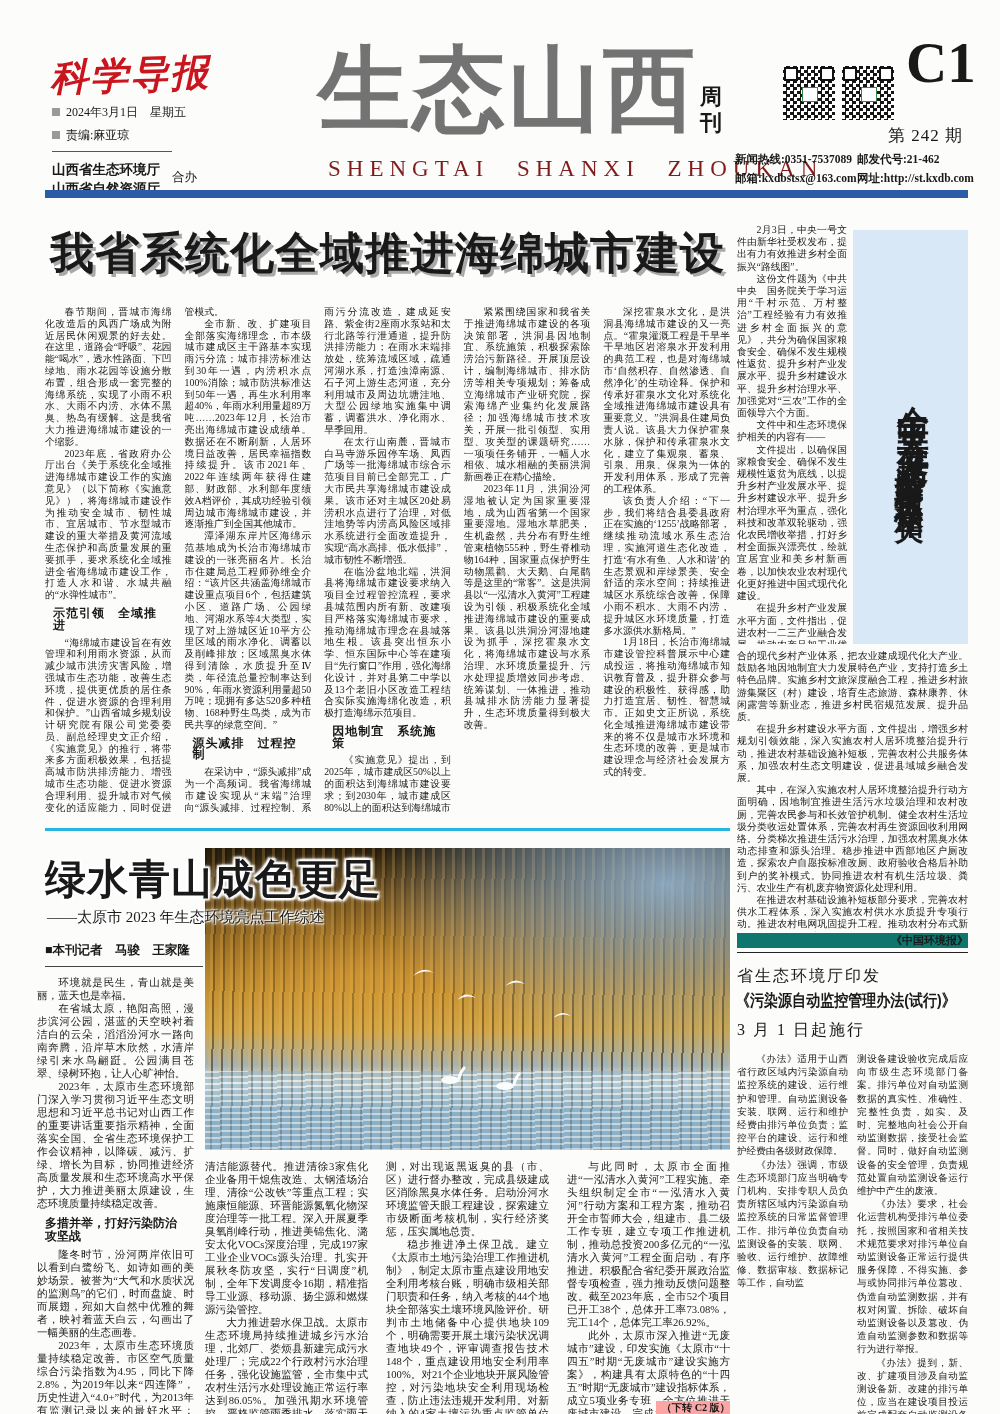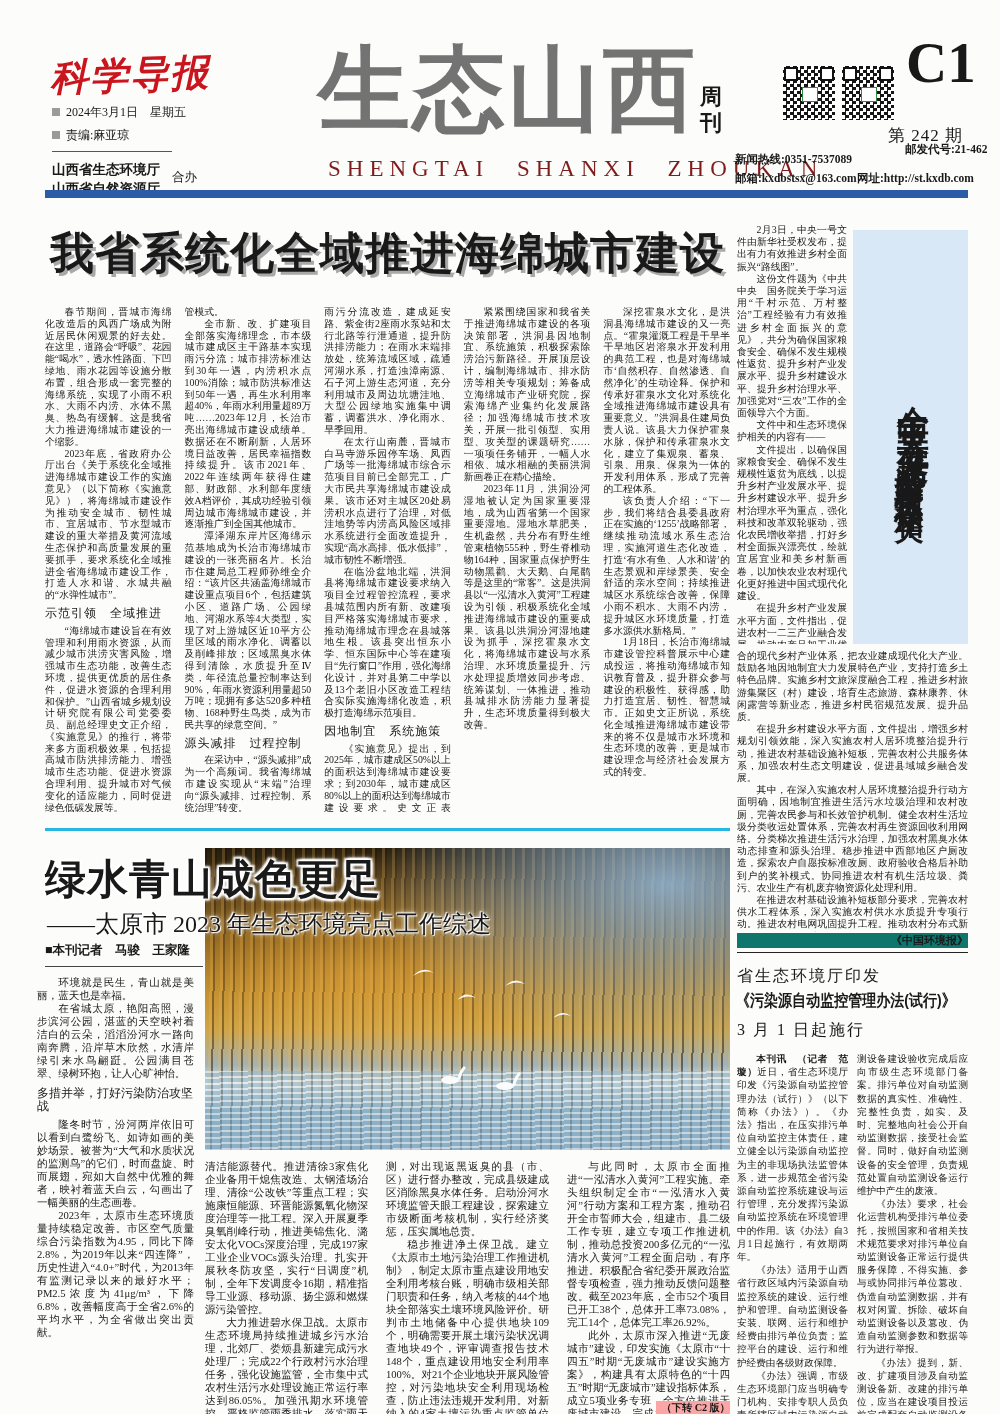--- a/index.html
+++ b/index.html
@@ -21,35 +21,35 @@
   #ppinyin{left:328px;top:156px;font-size:23px;color:#7f1d1d;letter-spacing:6px;word-spacing:16px;}
   .qr{width:52px;height:54px;background:repeating-conic-gradient(#151515 0% 25%,#fff 0% 50%) 0 0/7px 7px;position:absolute;}
   #qr1{left:783px;top:66px;} #qr2{left:842px;top:66px;}
   .qr::before,.qr::after{content:"";position:absolute;width:10px;height:10px;border:2px solid #111;background:#fff;}
   .qr::before{left:1px;top:1px;} .qr::after{right:1px;top:1px;}
   .qrg{position:absolute;left:19px;top:21px;width:14px;height:13px;background:#fff;border:1px solid #2e8b3a;
        color:#2e8b3a;font-size:8px;line-height:12px;text-align:center;overflow:hidden;}
   #pcode{left:906px;top:30px;font-size:57px;font-weight:700;}
   #pissue{left:888px;top:124px;font-size:17px;letter-spacing:1px;font-family:Liberation Serif, serif;}
   .contact{font-size:11.5px;font-weight:700;}
-  #contact1{left:735px;top:152px;} #contact2{left:857px;top:142px;margin-left:48px;}
+  #contact1{left:735px;top:152px;} #contact2{left:857px;top:152px;}
   #contact3{left:735px;top:171px;} #contact4{left:857px;top:171px;}
   #bluebar{left:45px;top:190px;width:923px;height:8px;background:#2b5ca8;}
 
   
   #mheadline{left:45px;top:224px;width:685px;text-align:center;font-size:44px;font-weight:900;
              font-family:Liberation Sans, sans-serif;letter-spacing:1px;
              white-space:nowrap;text-shadow:3px 3px 0 #a9a9a9;}
   #maincols{left:45px;top:306px;width:685px;height:506px;display:flex;gap:13px;
             font-size:9.8px;line-height:11.8px;}
   .mcol{flex:1;overflow:hidden;position:relative;}
   .bp{margin:0;text-indent:2em;text-align:justify;}
   .ni{text-indent:0;}
-  .sub{font-family:"Liberation Sans","DejaVu Sans",sans-serif;font-weight:400;font-size:12px;
-       margin:7px 0 5px;letter-spacing:1px;}
+  .sub{font-family:"Liberation Sans","DejaVu Sans",sans-serif;font-weight:700;font-size:12px;
+       margin:7px 8px 5px;letter-spacing:1px;}
 
   
   #rartside{left:737px;top:224px;width:110px;height:420px;font-size:9.8px;line-height:12.2px;overflow:hidden;}
   #rheadbox{left:853px;top:230px;width:115px;height:414px;background:#d9e8f6;writing-mode:vertical-rl;
             display:flex;align-items:center;justify-content:center;padding:0;box-sizing:border-box;}
   #rhead1{font-size:32px;font-weight:700;letter-spacing:6px;margin-left:6px;}
   #rhead2{font-size:29px;font-weight:700;letter-spacing:5px;margin-right:2px;}
   #rartfull{left:737px;top:650px;width:231px;height:282px;font-size:9.8px;line-height:12.2px;overflow:hidden;}
   #rsource{left:737px;top:933px;width:231px;text-align:right;font-weight:700;font-size:11px;background:#0f766e;}
 
@@ -61,21 +61,21 @@
       radial-gradient(ellipse at 30% 42%, rgba(238,172,62,.5), rgba(238,172,62,0) 52%),
       repeating-linear-gradient(91deg, rgba(30,18,6,.5) 0 2px, rgba(30,18,6,0) 2px 7px, rgba(250,190,90,.22) 7px 10px),
       linear-gradient(180deg,#241c0f 0%,#4f3a18 14%,#86601f 32%,#b98a2e 48%,#caa348 60%,#9fb4bd 72%,#d8e7ee 78%,#9cc0d4 88%,#c2dcea 100%);}
   #photo .water{position:absolute;left:0;right:0;bottom:0;height:26%;
       background:repeating-linear-gradient(178deg, rgba(255,255,255,.45) 0 2px, rgba(125,165,190,.35) 2px 6px),
                  linear-gradient(180deg, rgba(190,220,235,.15), rgba(110,150,180,.55));}
   #photo svg{position:absolute;left:0;top:0;}
   #gheadline{left:45px;top:852px;font-size:41px;font-weight:900;z-index:3;white-space:nowrap;
       font-family:"Liberation Sans","DejaVu Sans",sans-serif;letter-spacing:1px;
       text-shadow:0 0 3px #fff,0 0 6px #fff,2px 2px 2px #fff,-2px -2px 2px #fff,2px -2px 2px #fff,-2px 2px 2px #fff;}
-  #gsubtitle{left:47px;top:908px;font-size:24px;z-index:3;white-space:nowrap;
+  #gsubtitle{left:47px;top:908px;font-size:15px;z-index:3;white-space:nowrap;
       text-shadow:0 0 3px #fff,0 0 6px #fff,1px 1px 1px #fff,-1px -1px 1px #fff;text-align:right;}
   #gbyline{left:45px;top:942px;font-size:12.5px;font-weight:700;}
   #gbrule{left:45px;top:966px;width:158px;height:1px;background:#444;}
   .gcol{font-size:10.6px;line-height:13px;overflow:hidden;}
   .gcol .sub{font-size:12px;letter-spacing:0;}
   #gcol1{left:37px;top:976px;width:157px;height:438px;}
   #gcol2{left:205px;top:1160px;width:163px;height:254px;}
   #gcol3{left:386px;top:1160px;width:163px;height:254px;}
   #gcol4{left:567px;top:1160px;width:163px;height:254px;}
   #gcont{position:absolute;right:0;bottom:0;background:#fca5a5;font-weight:700;font-size:10.2px;padding-left:6px;}
@@ -192,20 +192,21 @@
       </g>
     </svg>
   </div>
   <div id="gheadline" class="abs">绿水青山成色更足</div>
   <div id="gsubtitle" class="abs">——太原市 2023 年生态环境亮点工作综述</div>
   <div id="gbyline" class="abs">■本刊记者　马骏　王家隆</div>
   <div id="gbrule" class="abs"></div>
   <div id="gcol1" class="abs gcol">
       <p class="bp">环境就是民生，青山就是美丽，蓝天也是幸福。</p>
       <p class="bp">在省城太原，艳阳高照，漫步滨河公园，湛蓝的天空映衬着洁白的云朵，滔滔汾河水一路向南奔腾，沿岸草木欣然，水清岸绿引来水鸟翩跹。公园满目苍翠、绿树环抱，让人心旷神怡。</p>
+      <p class="bp">2023年，太原市生态环境部门深入学习贯彻习近平生态文明思想和习近平总书记对山西工作的重要讲话重要指示精神，全面落实全国、全省生态环境保护工作会议精神，以降碳、减污、扩绿、增长为目标，协同推进经济高质量发展和生态环境高水平保护，大力推进美丽太原建设，生态环境质量持续稳定改善。</p>
       <div class="sub">多措并举，打好污染防治攻坚战</div>
       <p class="bp">隆冬时节，汾河两岸依旧可以看到白鹭纷飞、如诗如画的美妙场景。被誉为“大气和水质状况的监测鸟”的它们，时而盘旋、时而展翅，宛如大自然中优雅的舞者，映衬着蓝天白云，勾画出了一幅美丽的生态画卷。</p>
       <p class="bp">2023年，太原市生态环境质量持续稳定改善。市区空气质量综合污染指数为4.95，同比下降2.8%，为2019年以来“四连降”，历史性进入“4.0+”时代，为2013年有监测记录以来的最好水平；PM2.5浓度为41μg/m³，下降6.8%，改善幅度高于全省2.6%的平均水平，为全省做出突出贡献。</p>
     </div>
   <div id="gcol2" class="abs gcol">
       <p class="bp ni">清洁能源替代。推进清徐3家焦化企业备用干熄焦改造、太钢渣场治理、清徐“公改铁”等重点工程；实施康恒能源、环晋能源氮氧化物深度治理等一批工程。深入开展夏季臭氧削峰行动，推进美锦焦化、潞安太化VOCs深度治理，完成197家工业企业VOCs源头治理。扎实开展秋冬防攻坚，实行“日调度”机制，全年下发调度令16期，精准指导工业源、移动源、扬尘源和燃煤源污染管控。</p>
       <p class="bp">大力推进碧水保卫战。太原市生态环境局持续推进城乡污水治理，北郊厂、娄烦县新建完成污水处理厂；完成22个行政村污水治理任务，强化设施监管，全市集中式农村生活污水处理设施正常运行率达到86.05%。加强汛期水环境管控，严格监管雨季排水、落实雨天巡河制度。巩固排污口整治成效，定期对428个入河排污口进行水质监测，按月通报超标情况。开展黑臭水体排查整治，每月开展水质监</p>
     </div>
   <div id="gcol3" class="abs gcol">
       <p class="bp ni">测，对出现返黑返臭的县（市、区）进行督办整改，完成县级建成区消除黑臭水体任务。启动汾河水环境监管天眼工程建设，探索建立市级断面考核机制，实行经济奖惩，压实属地总责。</p>
@@ -216,21 +217,20 @@
   <p class="bp">与此同时，太原市全面推进“一泓清水入黄河”工程实施。牵头组织制定全市“一泓清水入黄河”行动方案和工程方案，推动召开全市誓师大会，组建市、县二级工作专班，建立专项工作推进机制，推动总投资200多亿元的“一泓清水入黄河”工程全面启动，有序推进。积极配合省纪委开展政治监督专项检查，强力推动反馈问题整改。截至2023年底，全市52个项目已开工38个，总体开工率73.08%，完工14个，总体完工率26.92%。</p>
       <p class="bp">此外，太原市深入推进“无废城市”建设，印发实施《太原市“十四五”时期“无废城市”建设实施方案》，构建具有太原特色的“十四五”时期“无废城市”建设指标体系，成立5项业务专班，全方位推进无废城市建设。完成1530家涉危废企业核定备案，建成投运3座小微企业危险废物收集试点单位。完成尾矿库污染隐患整改86项。</p>
     </div>
 
   <div id="orule" class="abs"></div>
   <div id="okicker" class="abs">省生态环境厅印发</div>
   <div id="oheadline" class="abs">《污染源自动监控管理办法(试行)》</div>
   <div id="odateline" class="abs">3 月 1 日起施行</div>
   <div id="obody" class="abs">
     <div class="ocol">
-        <p class="bp"><b>本刊讯　（记者　范璇）</b>近日，省生态环境厅印发《污染源自动监控管理办法（试行）》（以下简称《办法》）。《办法》指出，在压实排污单位自动监控主体责任，建立健全以污染源自动监控为主的非现场执法监管体系，进一步规范全省污染源自动监控系统建设与运行管理，充分发挥污染源自动监控系统在环境管理中的作用。该《办法》自3月1日起施行，有效期两年。</p>
         <p class="bp">《办法》适用于山西省行政区域内污染源自动监控系统的建设、运行维护和管理。自动监测设备安装、联网、运行和维护经费由排污单位负责；监控平台的建设、运行和维护经费由各级财政保障。</p>
         <p class="bp">《办法》强调，市级生态环境部门应当明确专门机构、安排专职人员负责所辖区域内污染源自动监控系统的日常监督管理工作。排污单位负责自动监测设备的安装、联网、验收、运行维护、故障维修、数据审核、数据标记等工作，自动监</p>
       </div>
     <div class="ocol">
         <p class="bp ni">测设备建设验收完成后应向市级生态环境部门备案。排污单位对自动监测数据的真实性、准确性、完整性负责，如实、及时、完整地向社会公开自动监测数据，接受社会监督。同时，做好自动监测设备的安全管理，负责规范处置自动监测设备运行维护中产生的废液。</p>
         <p class="bp">《办法》要求，社会化运营机构受排污单位委托，按照国家和省相关技术规范要求对排污单位自动监测设备正常运行提供服务保障，不得实施、参与或协同排污单位篡改、伪造自动监测数据，并有权对闲置、拆除、破坏自动监测设备以及篡改、伪造自动监测参数和数据等行为进行举报。</p>
         <p class="bp">《办法》提到，新、改、扩建项目涉及自动监测设备新、改建的排污单位，应当在建设项目投运前完成配套自动监测设备安装，自建设项目投运之日起2个月内完成自动监测设备调试（含自主验收、备案），并与生态环境部门监控平台联网。排污单位依法应当安装自动监测设备而未安装的，暂不予核发排污许可证。</p>
       </div>
   </div>
 

